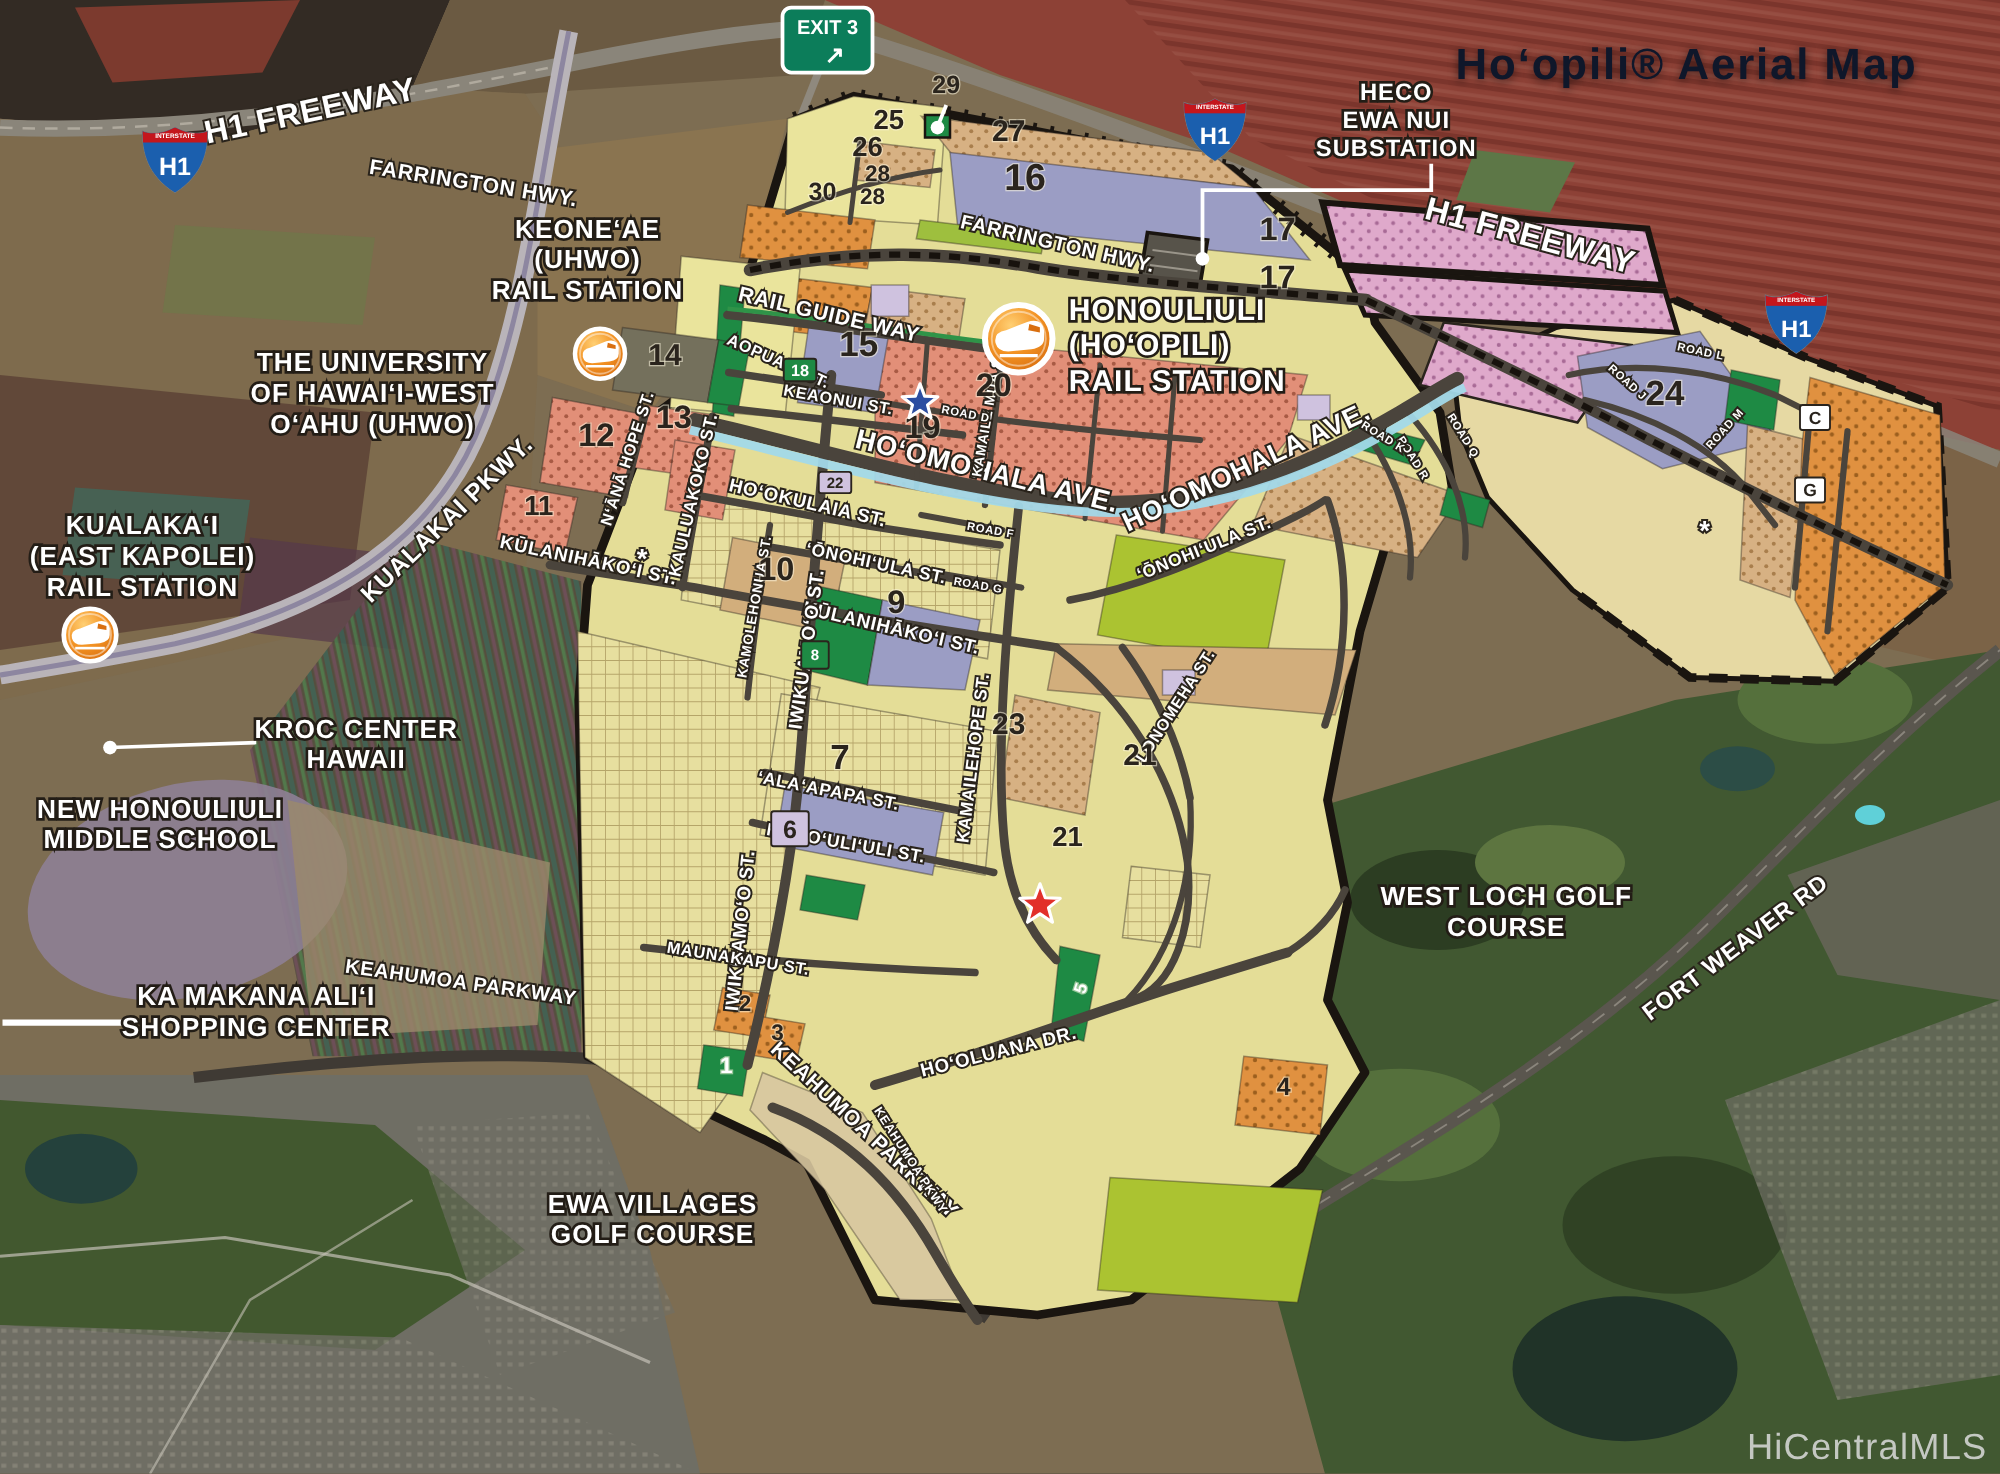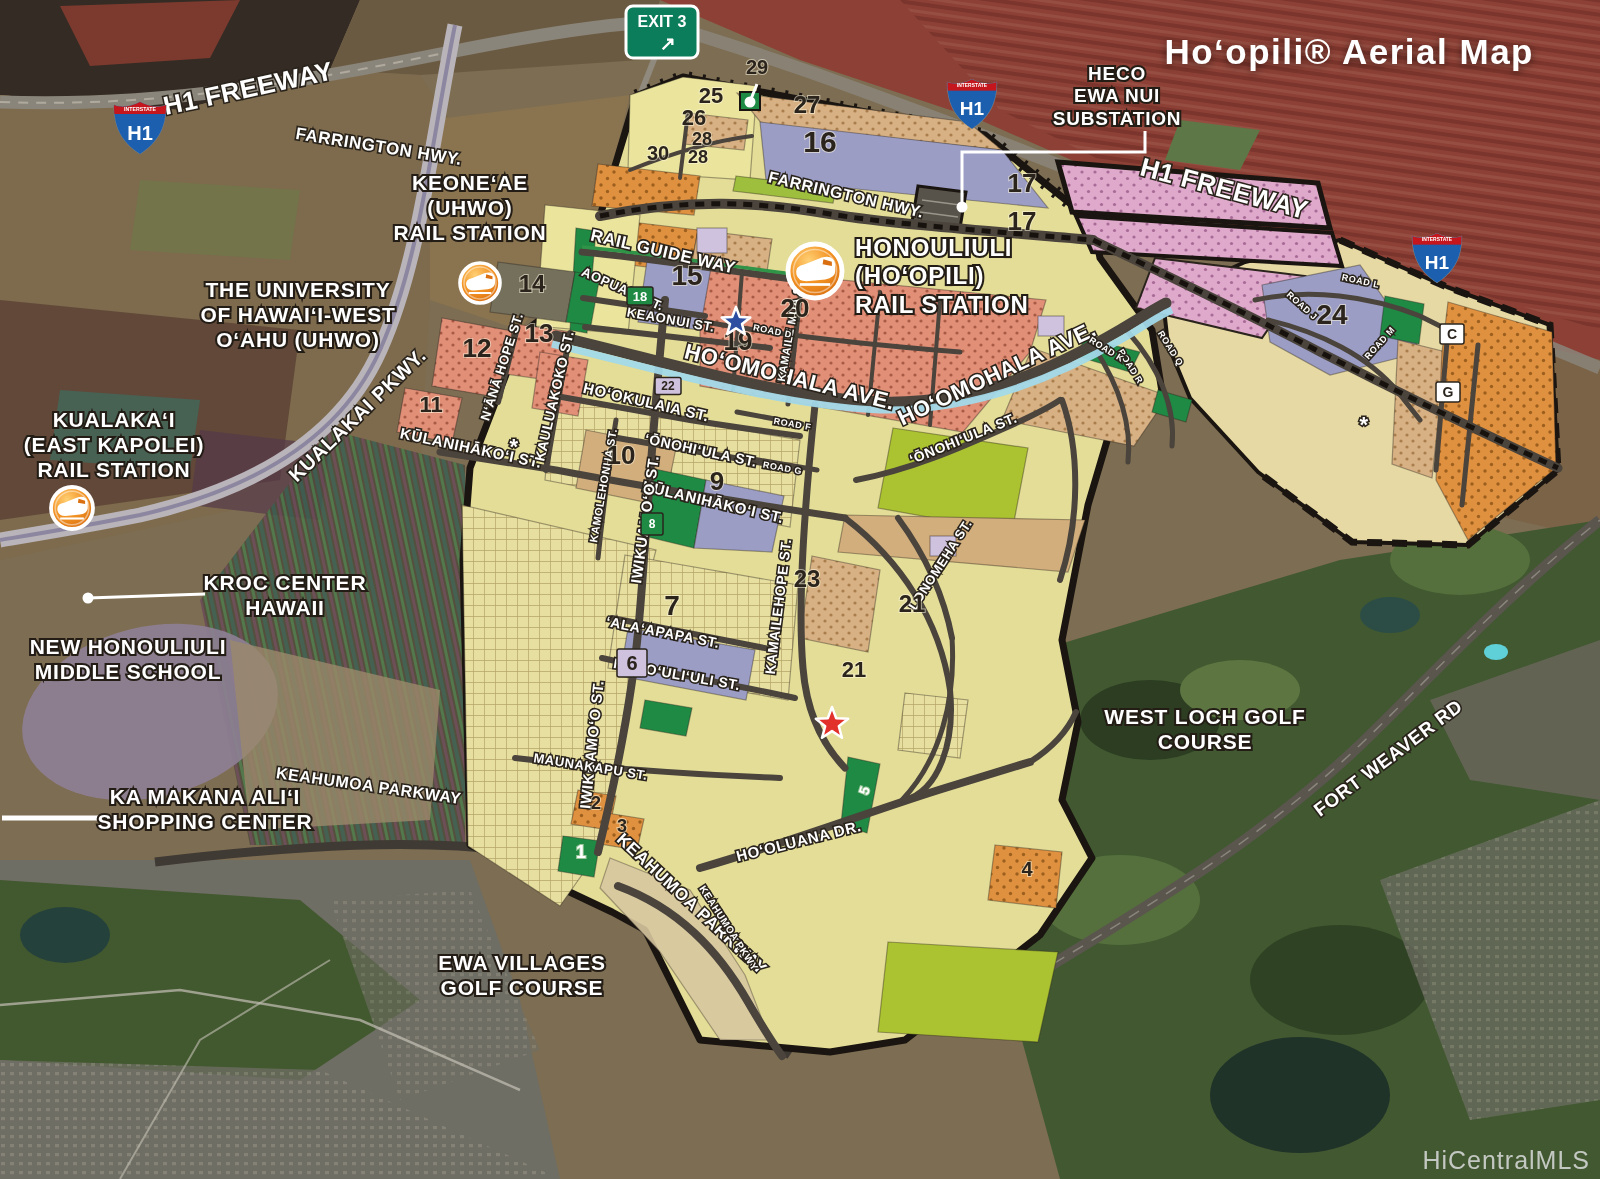--- a/index.html
+++ b/index.html
@@ -7,24 +7,24 @@
          font-family:"Liberation Sans",sans-serif;background:#7d6d52;}
   svg{position:absolute;left:0;top:0;}
   .street{font-weight:bold;fill:#fff;stroke:#29231b;stroke-width:3.2px;
           paint-order:stroke;letter-spacing:.6px;font-family:"Liberation Sans",sans-serif;}
   .place{font-weight:bold;fill:#fff;stroke:#231d16;stroke-width:4.2px;
          paint-order:stroke;letter-spacing:.8px;font-family:"Liberation Sans",sans-serif;}
   .pnum{font-weight:bold;stroke:rgba(255,250,225,.55);stroke-width:2px;
         paint-order:stroke;font-family:"Liberation Sans",sans-serif;}
   .bnum{font-weight:bold;font-family:"Liberation Sans",sans-serif;}
   .leader{fill:none;stroke:#fff;}
-  .title{position:absolute;top:32px;right:66px;color:#ffffff;font-size:35px;font-weight:bold;
+  .title{position:absolute;top:32px;right:66px;color:#0f172a;font-size:35px;font-weight:bold;
          letter-spacing:1.5px;text-shadow:0 2px 8px rgba(0,0,0,.55);}
   .watermark{position:absolute;right:10px;bottom:4px;color:rgba(220,220,220,.85);
-             font-size:25px;letter-spacing:1px;}
+             font-size:29px;letter-spacing:1px;}
 </style>
 </head>
 <body>
 
 <div class="stage">
 <svg id="m" width="1600" height="1179" viewBox="0 0 1600 1179">
   <defs>
     <pattern id="ds" width="12" height="12" patternUnits="userSpaceOnUse">
       <rect width="12" height="12" fill="#e28f78"></rect>
       <circle cx="3" cy="3" r="1.6" fill="#a85a44"></circle>

